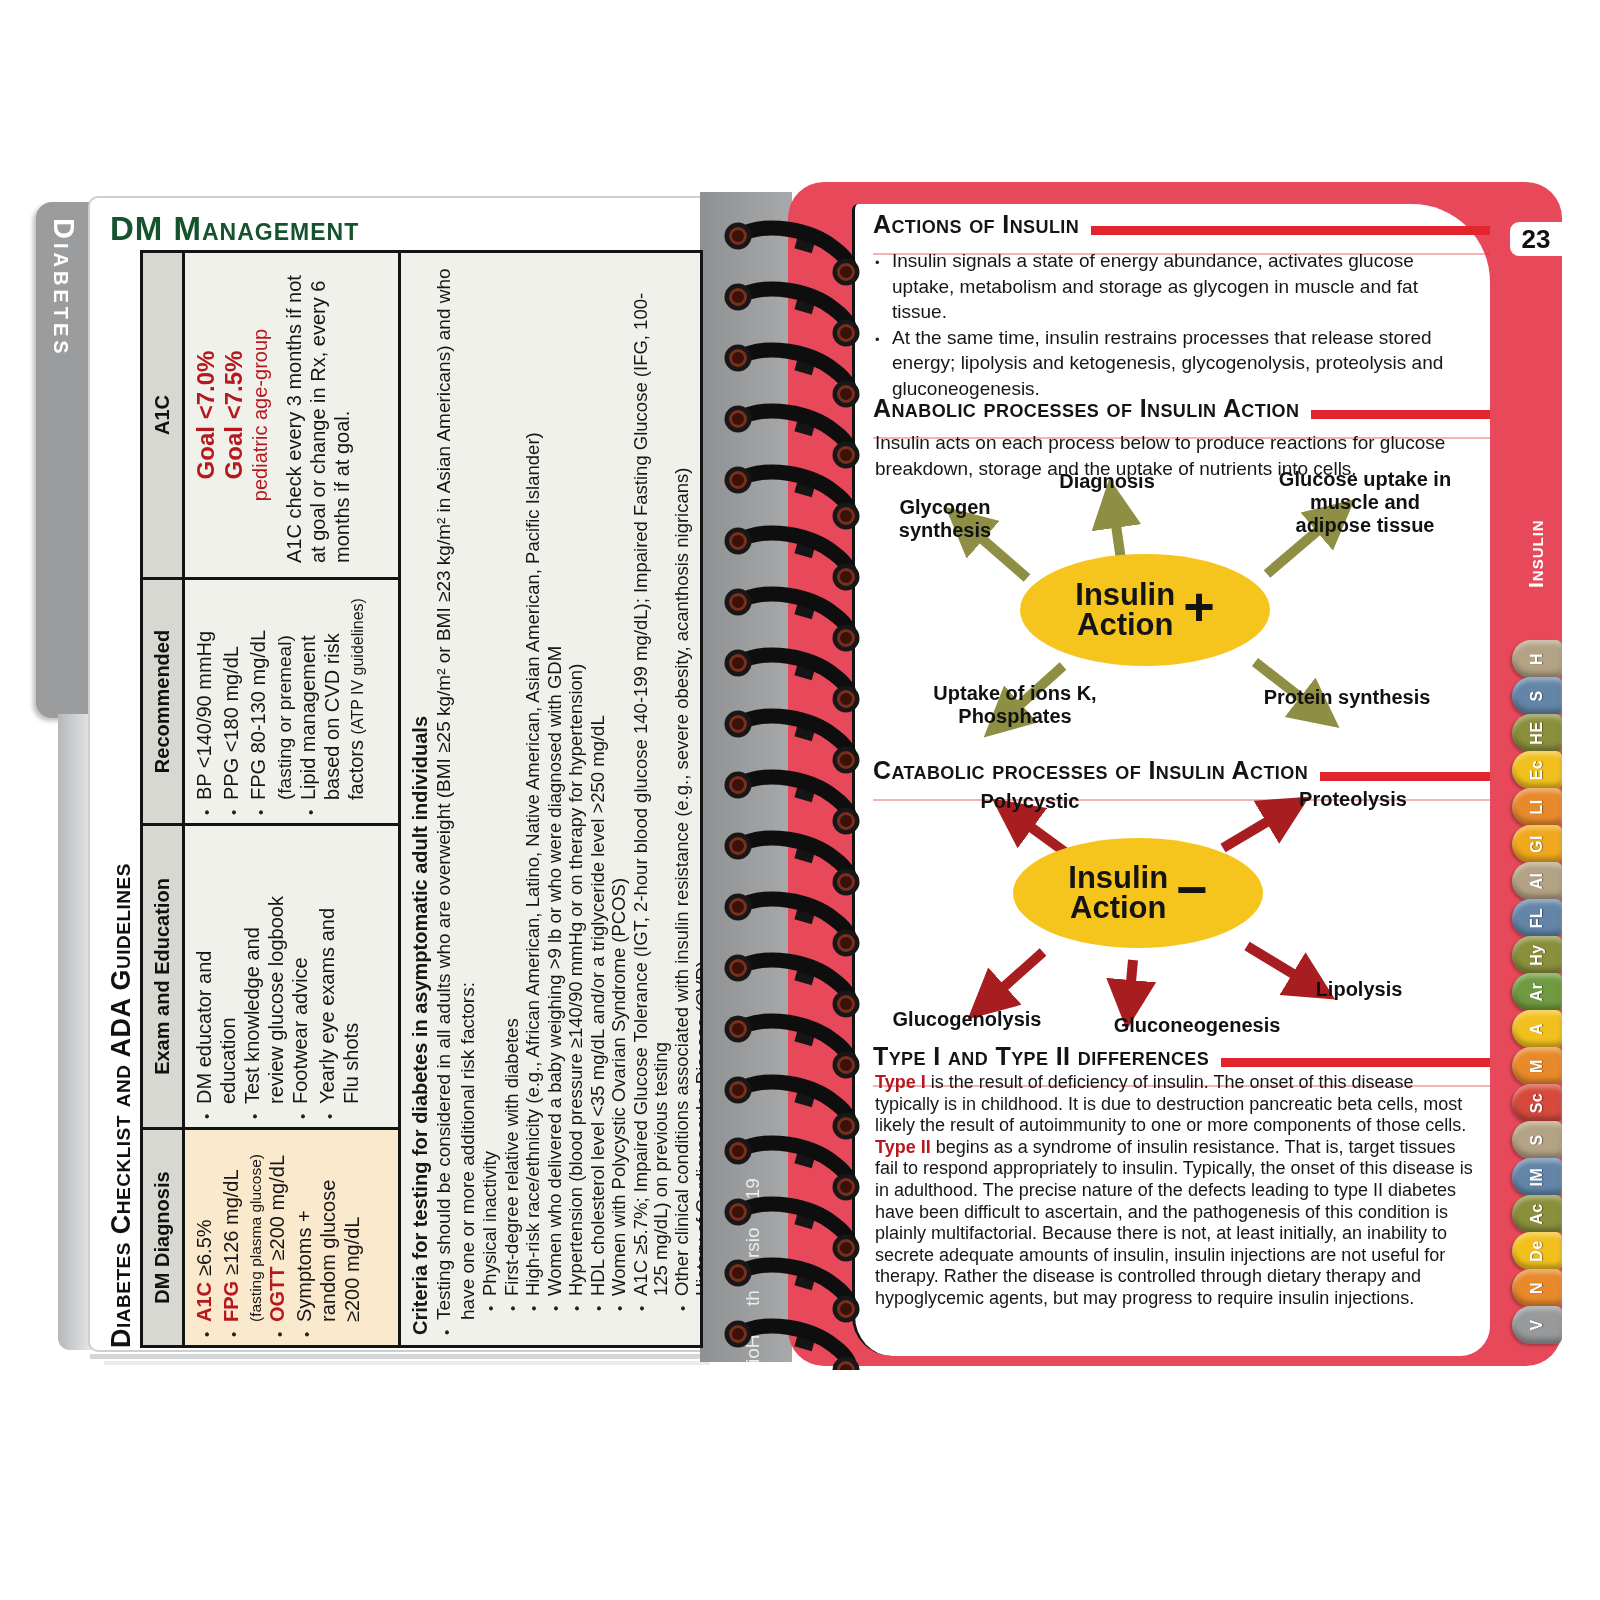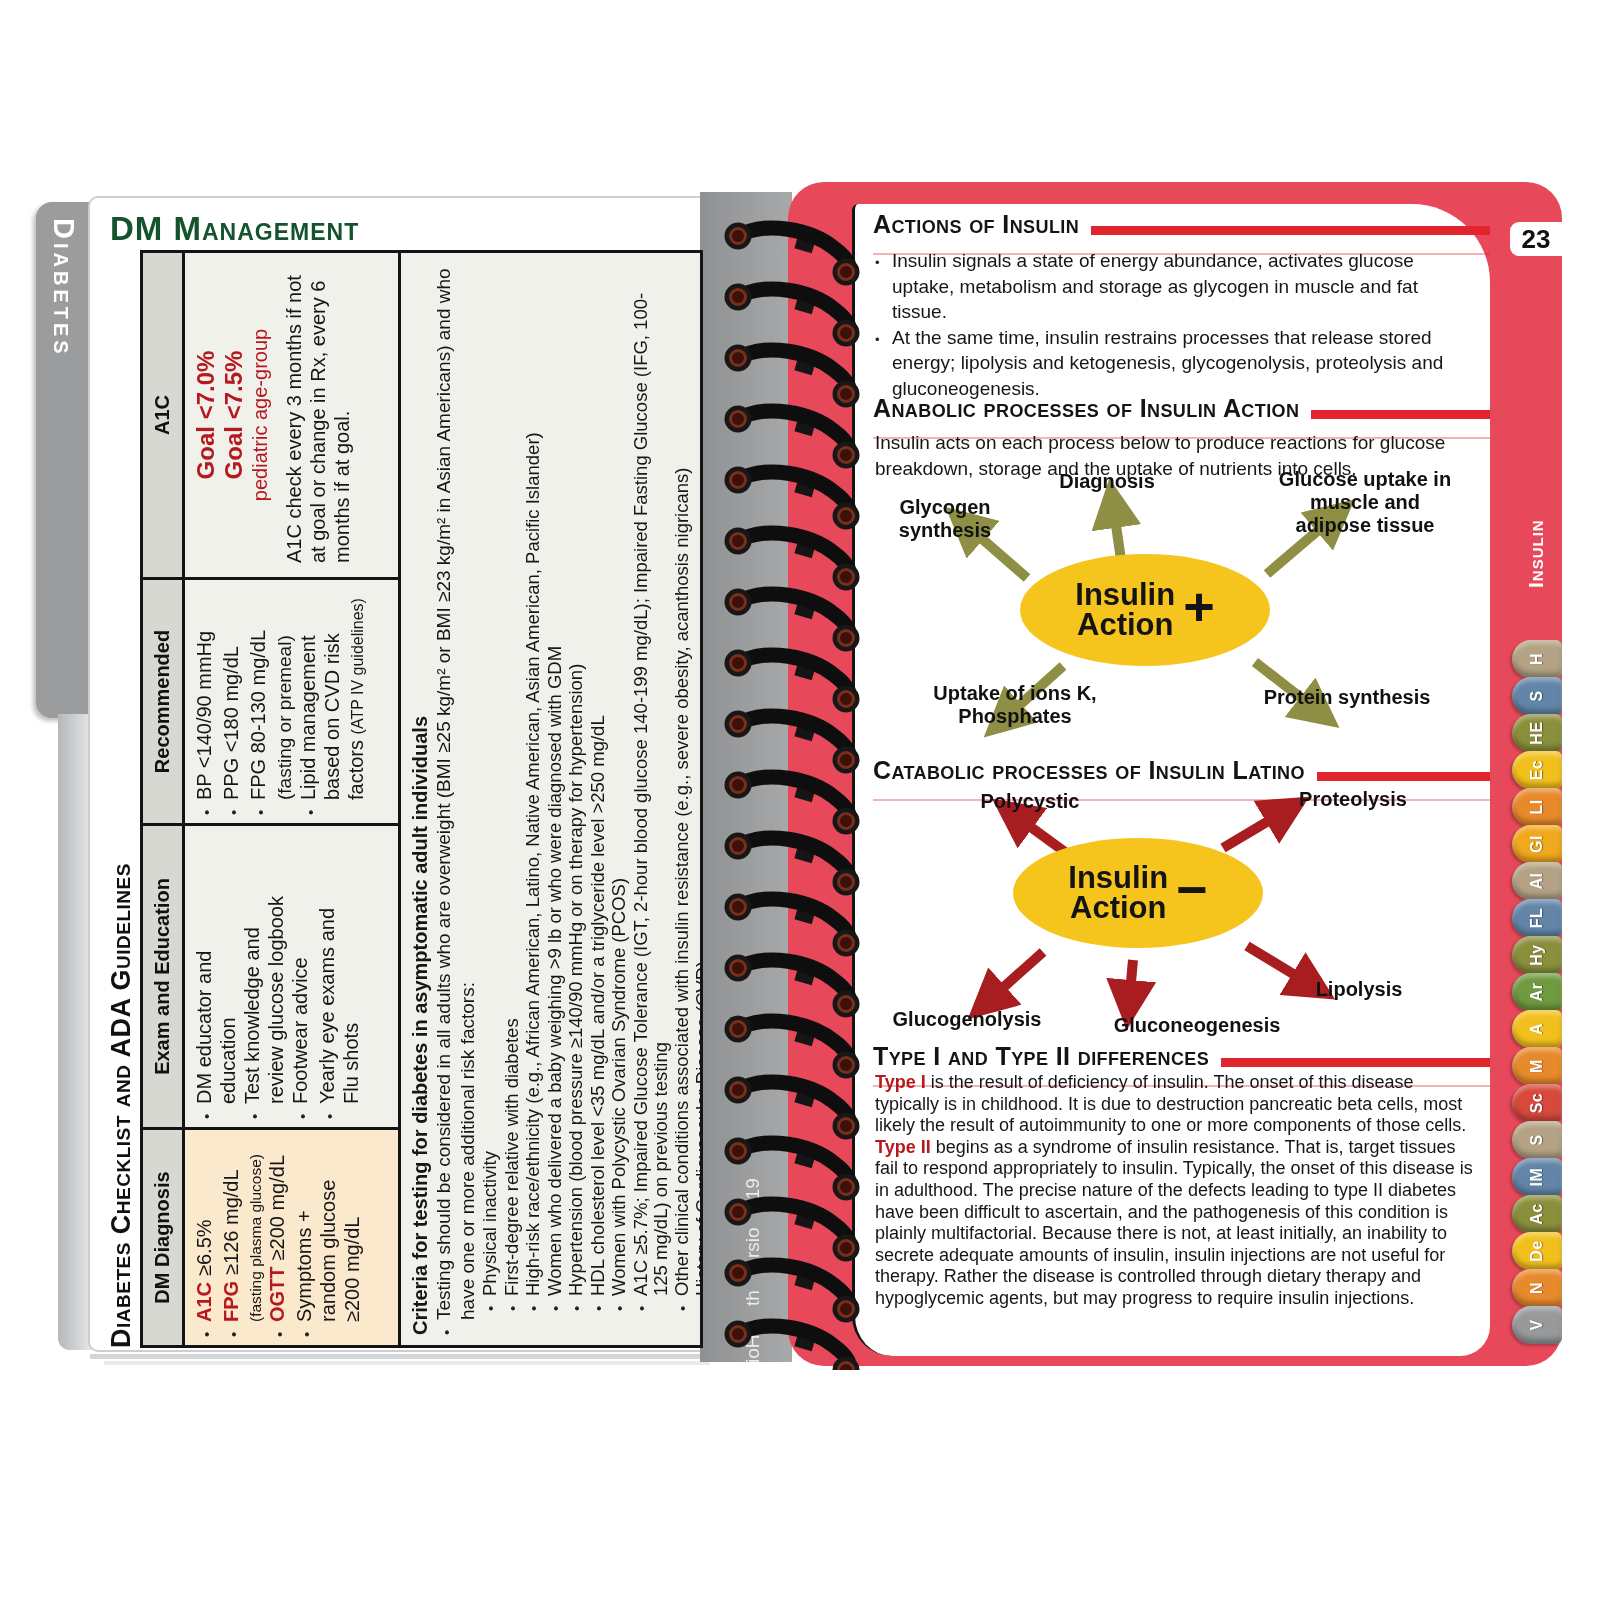--- a/index.html
+++ b/index.html
@@ -310,21 +310,21 @@
       <div class="dlabel" style="left:500px;top:2px;width:175px">Glucose uptake in muscle and adipose tissue</div>
       <div class="dlabel" style="left:150px;top:216px;width:165px">Uptake of ions K, Phosphates</div>
       <div class="dlabel nowrap" style="left:482px;top:220px">Protein synthesis</div>
       <div class="ellipse" style="left:155px;top:88px;width:250px;height:112px">
         <div class="etext"><span>Insulin</span><br><span>Action</span></div>
         <span class="esign">+</span>
       </div>
     </div>
 
     <div class="rhead" style="top:552px">
-      <span class="rhead-text">Catabolic processes of Insulin Latino</span>
+      <span class="rhead-text">Catabolic processes of Insulin Action</span>
       <span class="rhead-bar"></span>
     </div>
 
     <div class="diag" id="diag2">
       <svg viewBox="0 0 610 250" width="610" height="250">
         <defs>
           <marker id="ah-red" markerWidth="5" markerHeight="5" refX="2.4" refY="2.5" orient="auto">
             <path d="M0,0 L5,2.5 L0,5 z" fill="#A81E20"></path>
           </marker>
         </defs>

